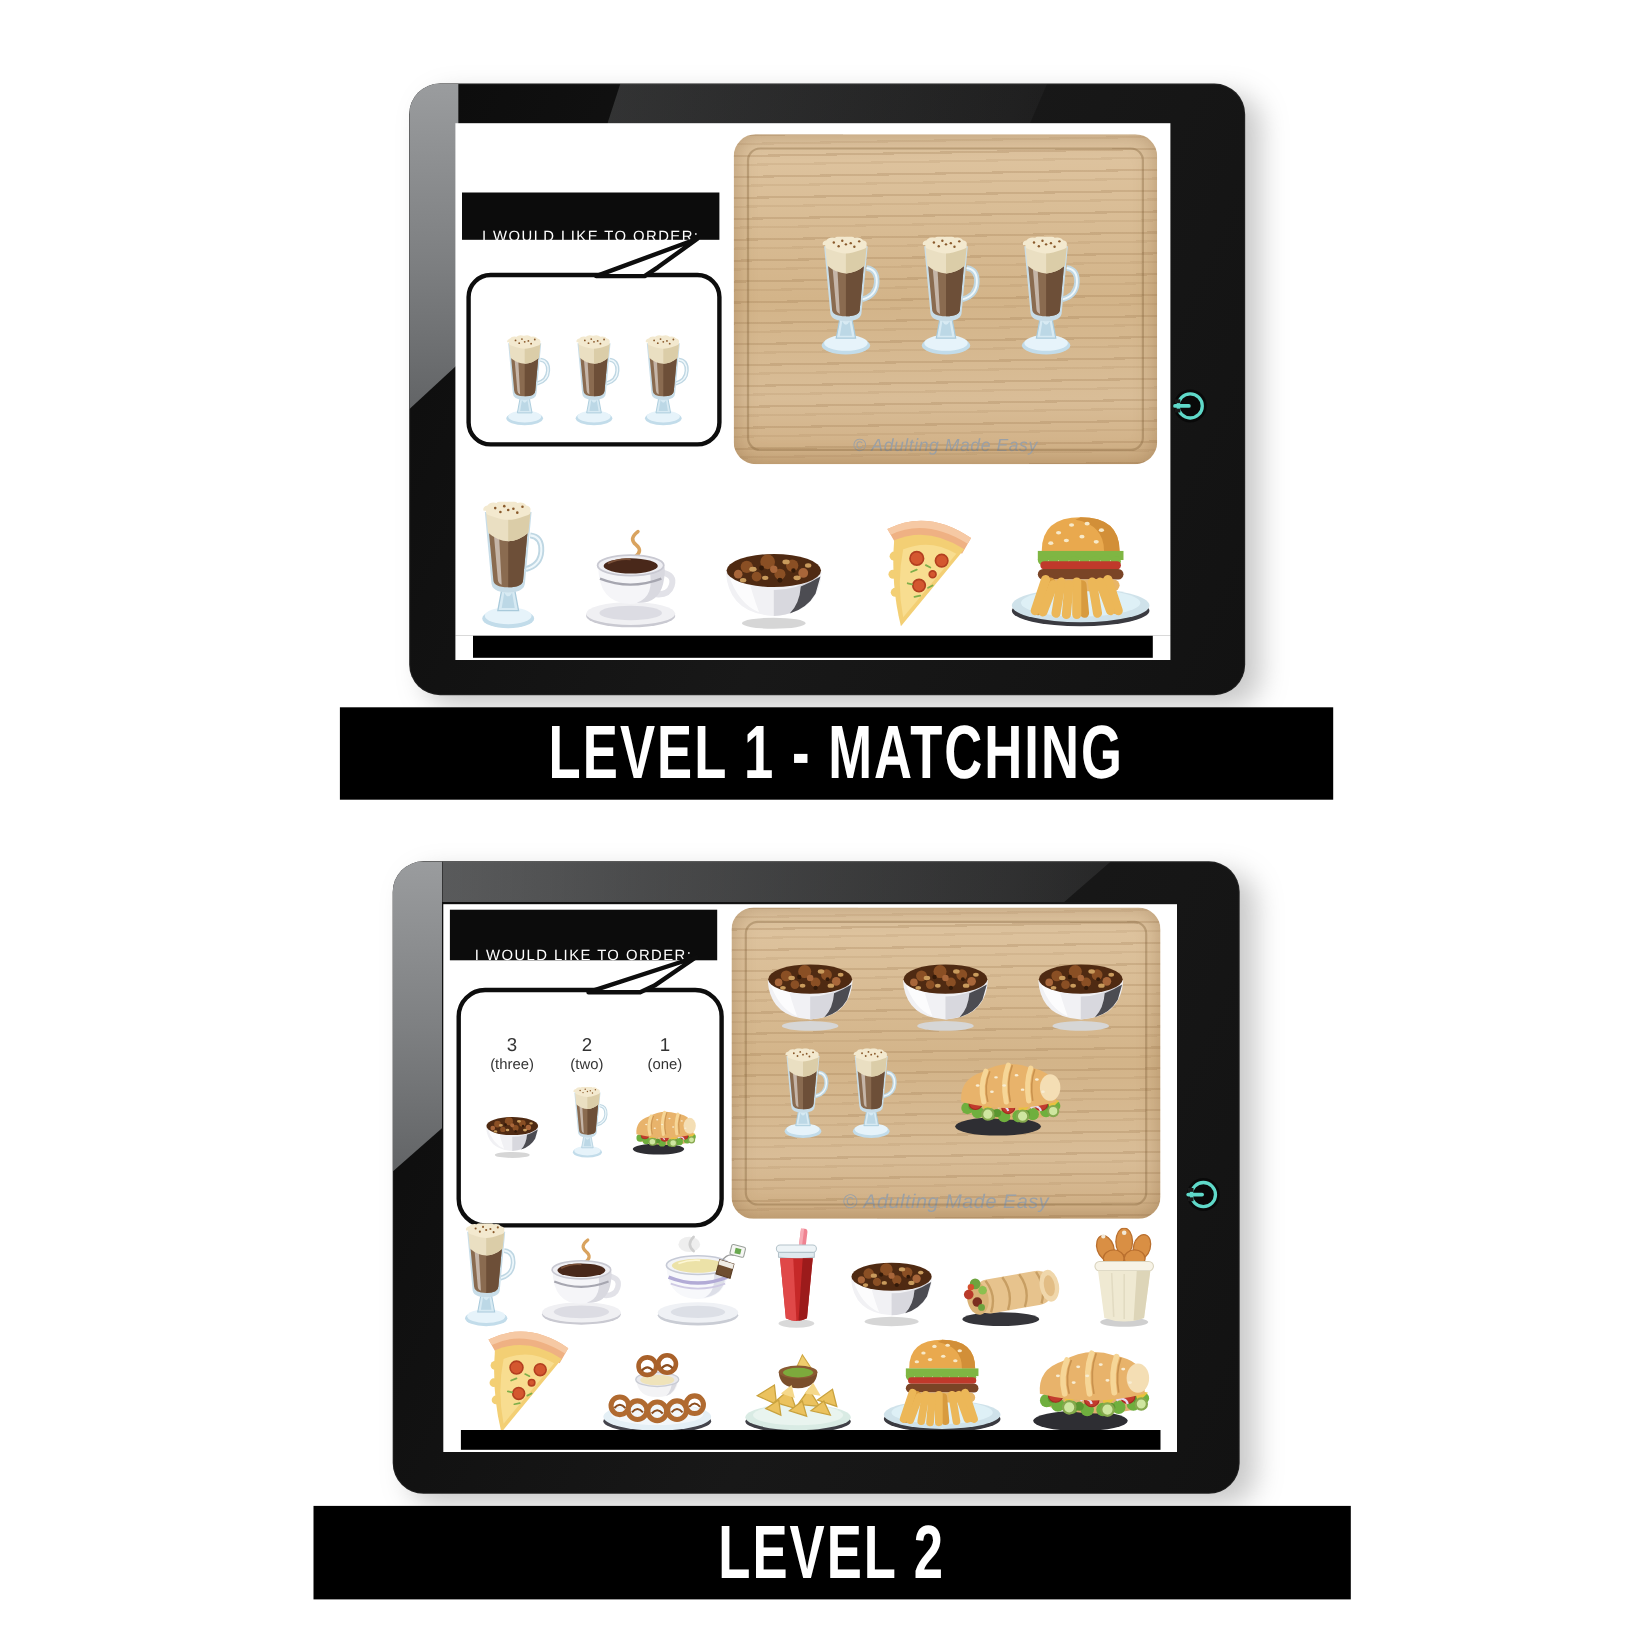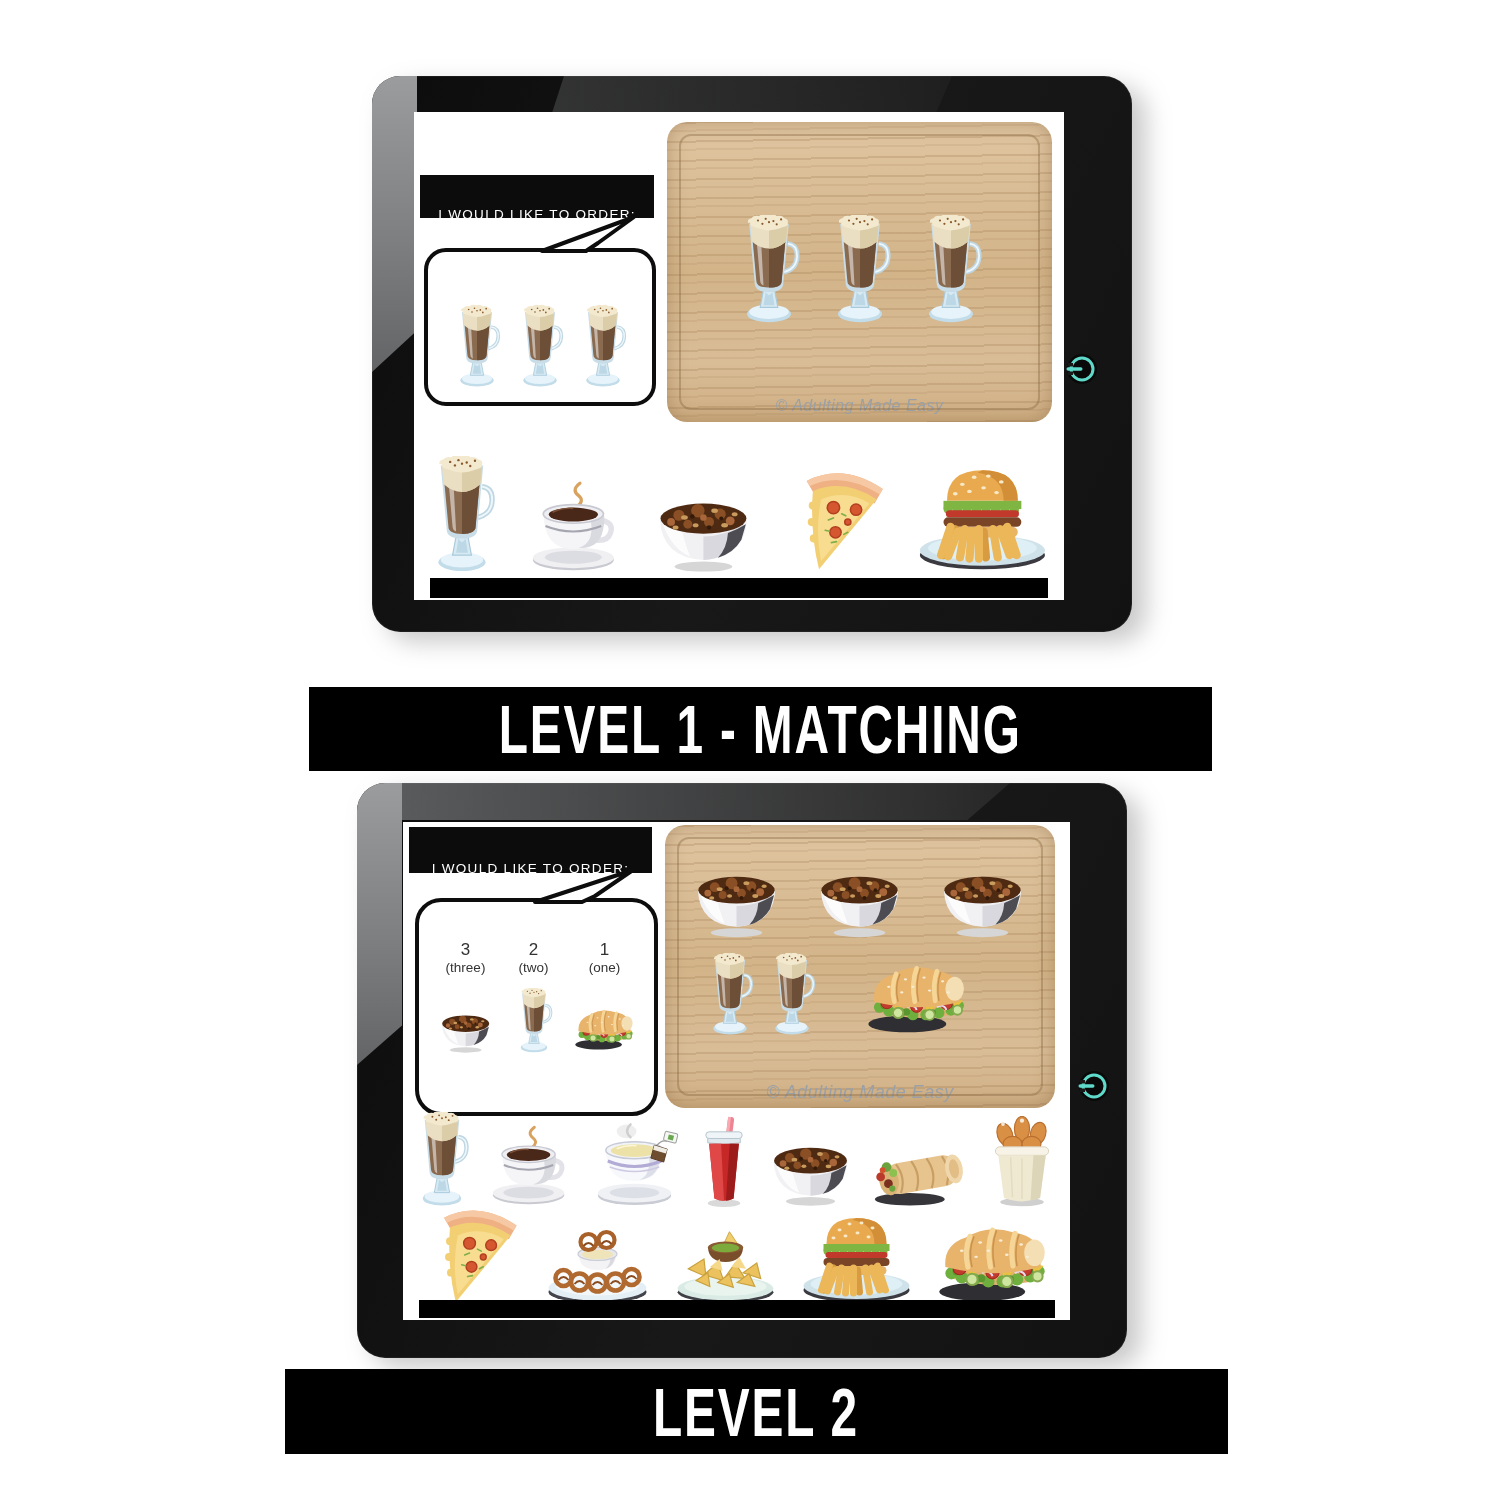--- a/index.html
+++ b/index.html
@@ -103,21 +103,21 @@
   .t2 .menu-row-0 .f-burrito{width:102px;height:70px;}
   .t2 .menu-row-0 .f-chicken-bucket{width:76px;height:92px;}
   .t2 .menu-row-1 .f-pizza{width:114px;height:100px;}
   .t2 .menu-row-1 .f-pretzel-dip{width:124px;height:86px;}
   .t2 .menu-row-1 .f-nachos{width:118px;height:88px;}
   .t2 .menu-row-1 .f-burger-fries{width:132px;height:100px;}
   .t2 .menu-row-1 .f-sub-sandwich{width:128px;height:86px;}
 
   
   .banner{position:absolute;background:#000;display:flex;align-items:center;justify-content:center;}
-  .banner-1{left:309px;top:643px;width:903px;height:84px;margin-top:44px;}
+  .banner-1{left:309px;top:643px;width:903px;height:84px;}
   .banner-2{left:285px;top:1369px;width:943px;height:85px;}
   .banner span{display:inline-block;color:#fff;font-weight:700;font-size:52px;letter-spacing:2px;
     transform:scaleY(1.32) scaleX(.92);white-space:nowrap;}
 </style>
 </head>
 <body>
 
 <svg width="0" height="0" style="position:absolute" aria-hidden="true">
 <defs>
 

